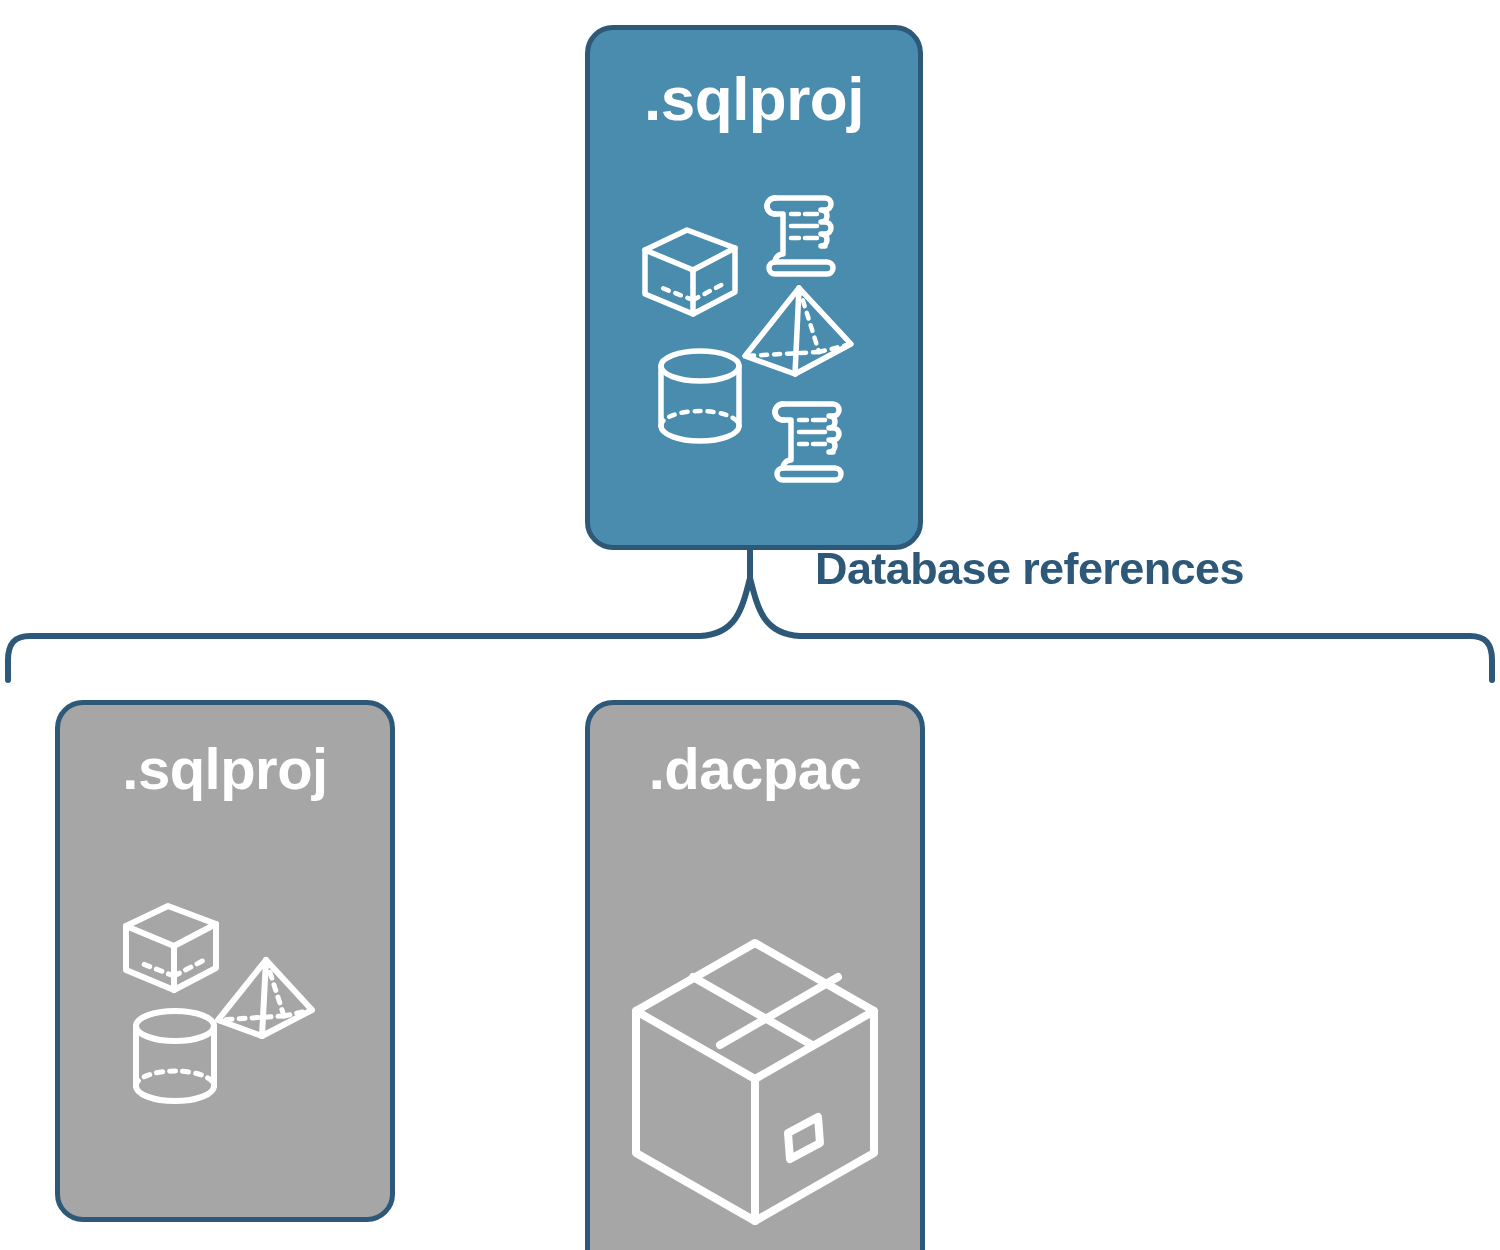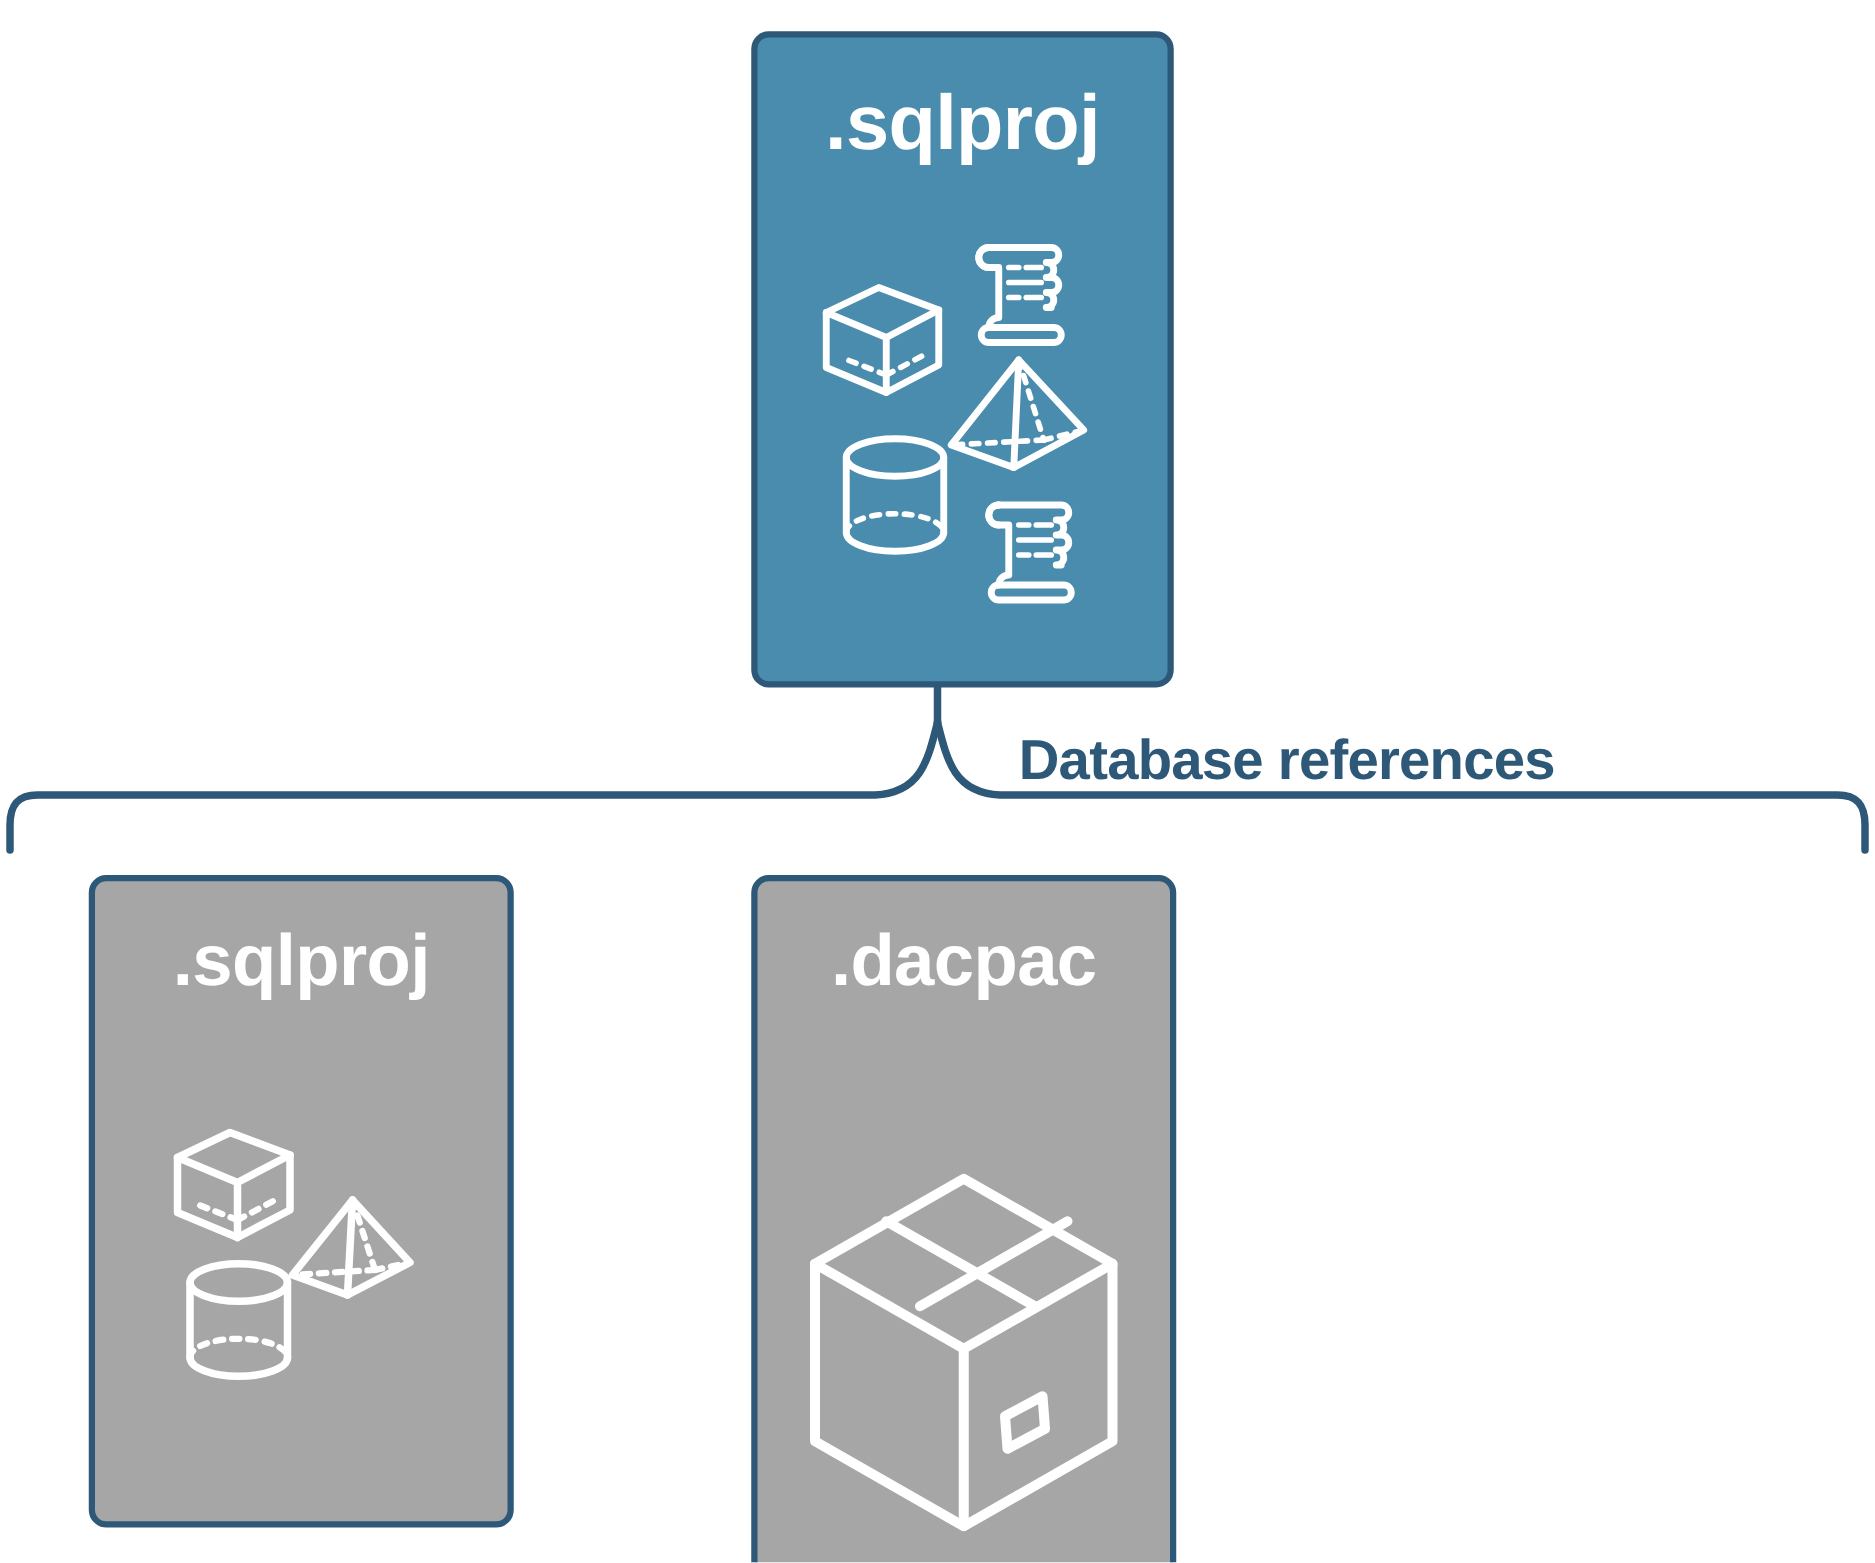--- a/index.html
+++ b/index.html
@@ -16,25 +16,24 @@
     height: 1250px;
     background: #ffffff;
     overflow: hidden;
   }
 
   
   .card {
     position: absolute;
     box-sizing: border-box;
     border: 5px solid #2d5878;
-    border-radius: 14px;
+    border-radius: 28px;
     display: flex;
     flex-direction: column;
     align-items: center;
-    margin-left: 16px;
   }
   .card.teal { background: #4a8cad; }
   .card.gray { background: #a6a6a6; }
 
   .card-title {
     color: #ffffff;
     font-weight: bold;
     letter-spacing: -0.5px;
     line-height: 1;
     white-space: nowrap;
@@ -92,21 +91,21 @@
     top: 548px;
     width: 1500px;
     height: 170px;
     pointer-events: none;
   }
   #bracket svg { display: block; }
 
   #db-ref-label {
     position: absolute;
     left: 815px;
-    top: 582px;
+    top: 543px;
     font-size: 45px;
     font-weight: bold;
     color: #2d5878;
     letter-spacing: -0.6px;
     white-space: nowrap;
     user-select: none;
   }
 </style>
 </head>
 <body>

